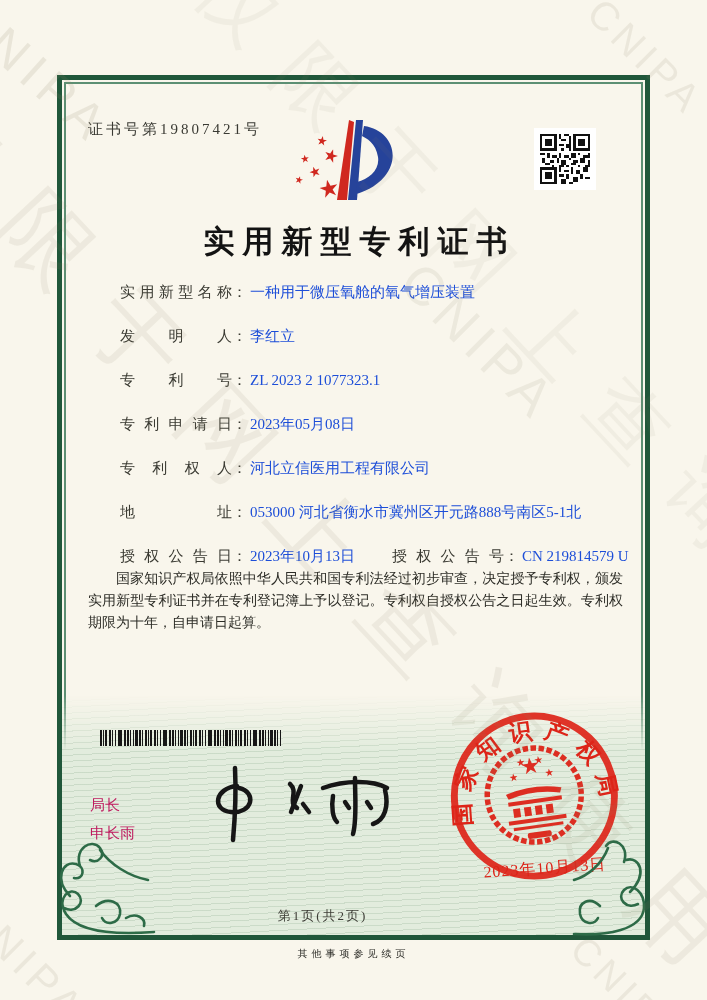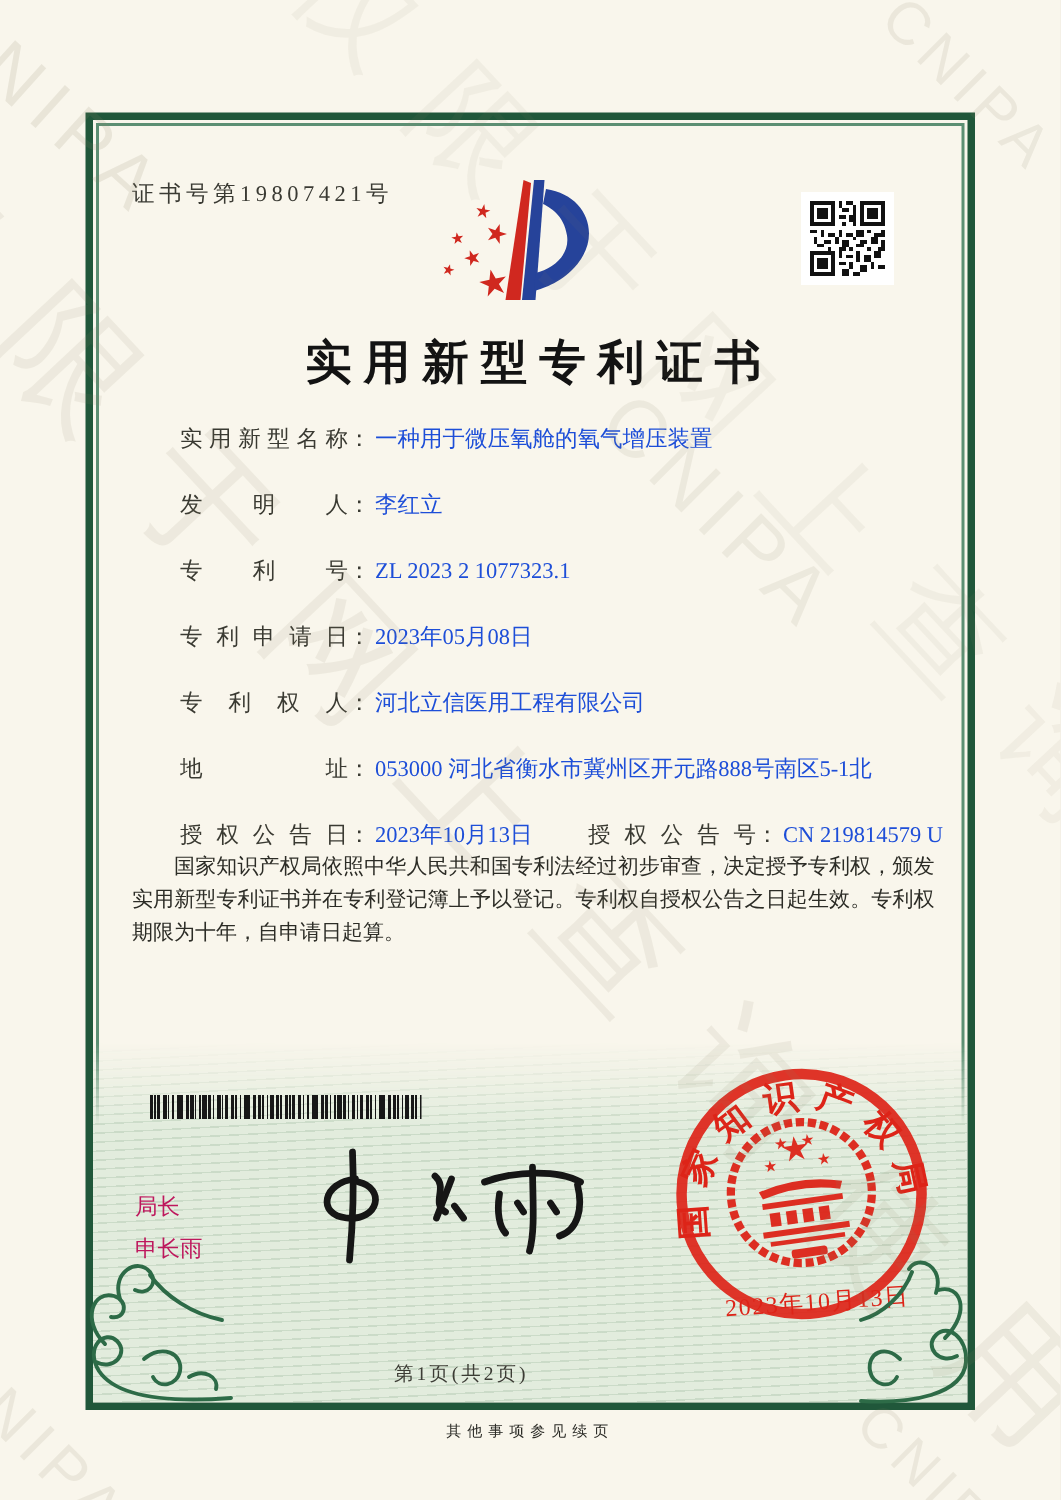--- a/index.html
+++ b/index.html
@@ -34,21 +34,21 @@
   
   .barcode{position:absolute;left:100px;top:730px;width:181px;height:16px;
      background-image:
        repeating-linear-gradient(90deg,#171717 0 1px,transparent 1px 5px),
        repeating-linear-gradient(90deg,#171717 0 2px,transparent 2px 9px),
        repeating-linear-gradient(90deg,#171717 0 1px,transparent 1px 3px);}
   .signer{position:absolute;left:90px;top:791px;font-family:"Liberation Sans","DejaVu Sans",sans-serif;
           font-size:15px;color:#be185d;line-height:28px;}
   .sig-svg{position:absolute;left:195px;top:758px;}
   .seal-svg{position:absolute;left:440px;top:703px;transform:rotate(-8deg);}
-  .page-num{position:absolute;left:50px;top:907px;width:515px;text-align:center;
+  .page-num{position:absolute;left:65px;top:907px;width:515px;text-align:center;
             font-size:13px;color:#3c3c35;letter-spacing:2px;}
   .footer-note{position:absolute;left:57px;top:947px;width:593px;text-align:center;
                font-size:10px;letter-spacing:4px;color:#2b2b26;}
   .orn{position:absolute;line-height:0;}
   
   .wm-layer{position:absolute;inset:0;pointer-events:none;z-index:50;}
   .wm{position:absolute;color:#8d8468;font-family:"Liberation Sans","DejaVu Sans",sans-serif;
       white-space:nowrap;transform-origin:0 0;}
   .wm-phrase-1{left:-30px;top:70px;font-size:90px;letter-spacing:42px;opacity:.10;transform:rotate(47deg);}
   .wm-phrase-2{left:250px;top:-60px;font-size:78px;letter-spacing:36px;opacity:.07;transform:rotate(47deg);}

